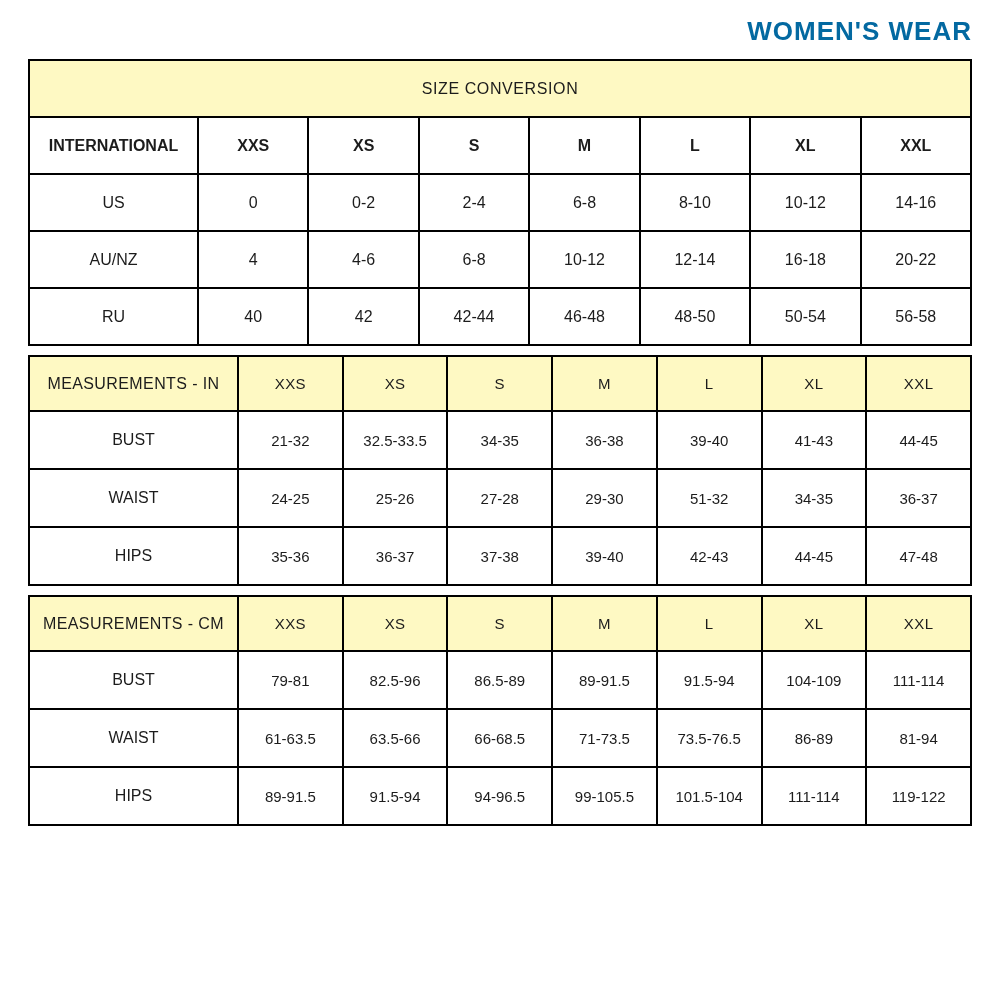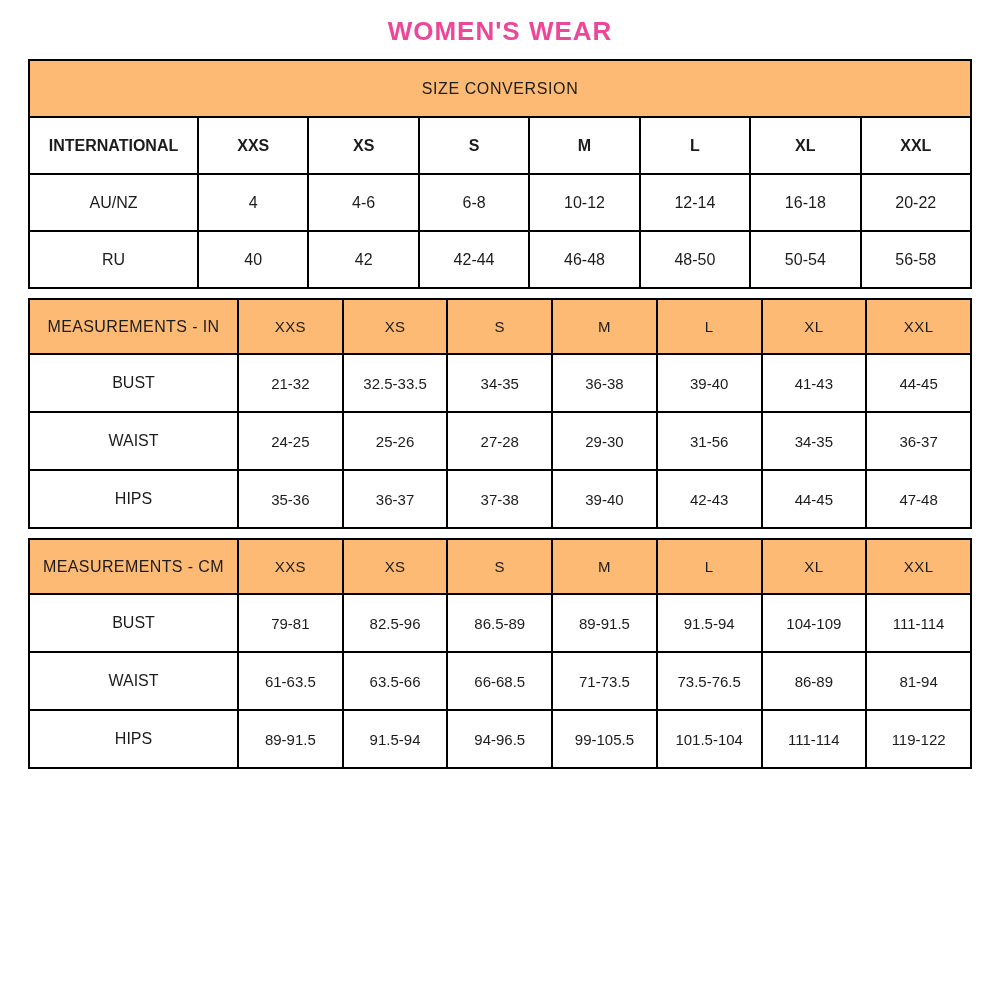--- a/index.html
+++ b/index.html
@@ -11,26 +11,26 @@
     font-family: "Liberation Sans", sans-serif;
     color: #1c1c1c;
     overflow: hidden;
   }
   .page {
     width: 1000px;
     height: 1000px;
     padding: 10px 28px 0 28px;
   }
   .page-title {
-    text-align: center;
+    text-align: right;
     font-size: 26px;
     font-weight: bold;
     letter-spacing: 1px;
     margin: 6px 0 12px 0;
-    color: #ec4899;
+    color: #0369a1;
   }
   table.tbl {
     border-collapse: collapse;
     width: 944px;
     table-layout: fixed;
     margin: 0 0 9px 0;
     border: 2px solid #000000;
   }
   .tbl th, .tbl td {
     border: 2px solid #000000;
@@ -38,21 +38,21 @@
     vertical-align: middle;
     font-weight: normal;
     padding: 0 4px;
     overflow: hidden;
     white-space: nowrap;
   }
   .t1 col.c0 { width: 169px; }
   .t2 col.c0 { width: 209px; }
 
   .band {
-    background: #fdba74;
+    background: #fef9c3;
     font-weight: bold;
   }
   .title-row { height: 55px; }
   .title-cell { font-size: 16px; letter-spacing: 0.6px; }
 
   .t1 tr { height: 57px; }
   .t1 th, .t1 td { font-size: 16px; }
   .t1 tr.cols th { font-weight: bold; }
 
   .t2 tr { height: 58px; }
@@ -85,20 +85,30 @@
         </tr>
         <tr class="cols">
           <th class="label-col">INTERNATIONAL</th>
           <th class="size-col">XXS</th>
           <th class="size-col">XS</th>
           <th class="size-col">S</th>
           <th class="size-col">M</th>
           <th class="size-col">L</th>
           <th class="size-col">XL</th>
           <th class="size-col">XXL</th>
+        </tr>
+        <tr>
+          <th class="row-label">US</th>
+          <td class="val">0</td>
+          <td class="val">0-2</td>
+          <td class="val">2-4</td>
+          <td class="val">6-8</td>
+          <td class="val">8-10</td>
+          <td class="val">10-12</td>
+          <td class="val">14-16</td>
         </tr>
         <tr>
           <th class="row-label">AU/NZ</th>
           <td class="val">4</td>
           <td class="val">4-6</td>
           <td class="val">6-8</td>
           <td class="val">10-12</td>
           <td class="val">12-14</td>
           <td class="val">16-18</td>
           <td class="val">20-22</td>
@@ -147,21 +157,21 @@
           <td class="val">39-40</td>
           <td class="val">41-43</td>
           <td class="val">44-45</td>
         </tr>
         <tr>
           <th class="row-label">WAIST</th>
           <td class="val">24-25</td>
           <td class="val">25-26</td>
           <td class="val">27-28</td>
           <td class="val">29-30</td>
-          <td class="val">31-56</td>
+          <td class="val">51-32</td>
           <td class="val">34-35</td>
           <td class="val">36-37</td>
         </tr>
         <tr>
           <th class="row-label">HIPS</th>
           <td class="val">35-36</td>
           <td class="val">36-37</td>
           <td class="val">37-38</td>
           <td class="val">39-40</td>
           <td class="val">42-43</td>

